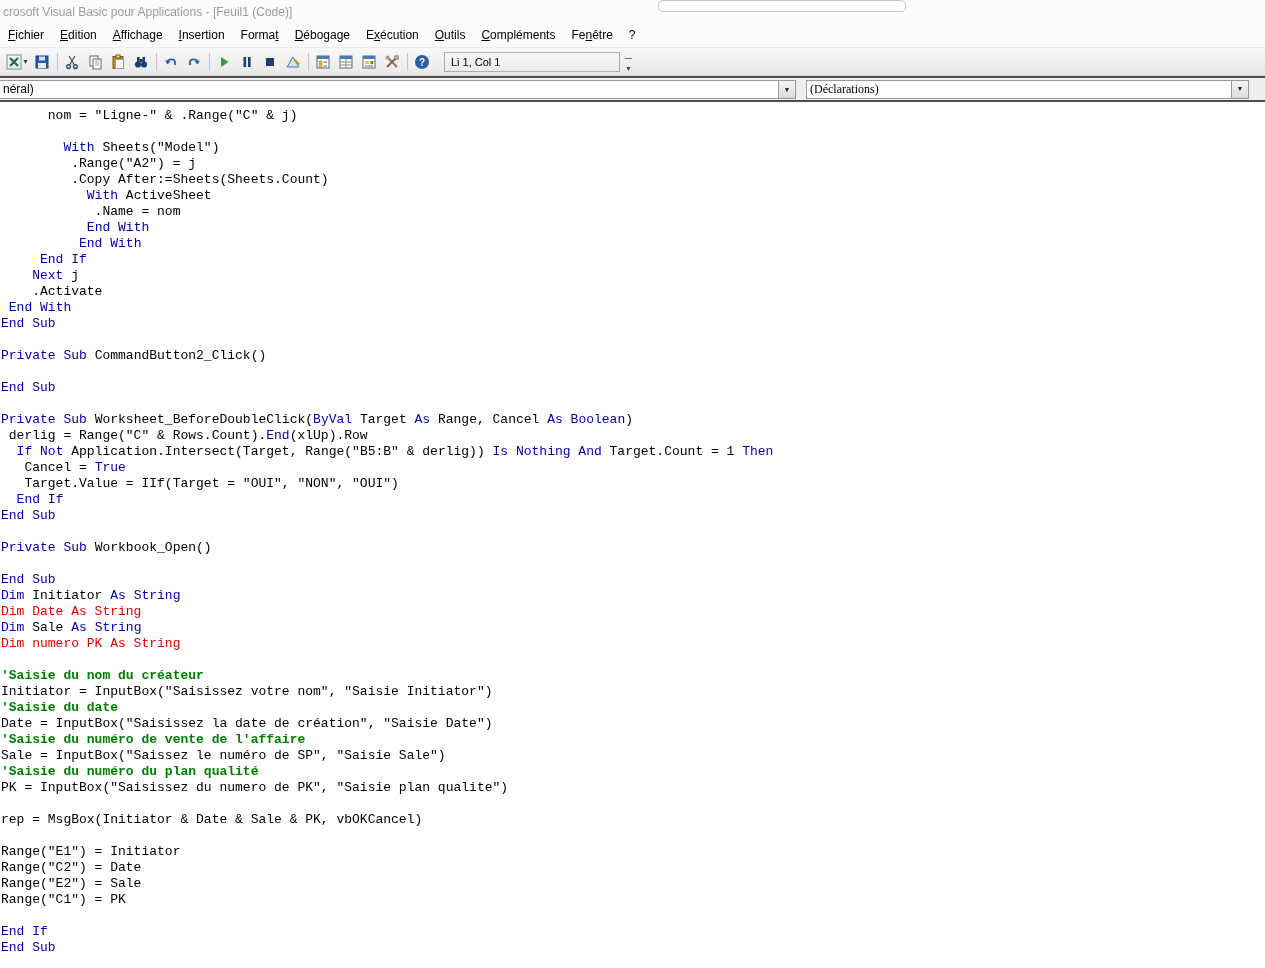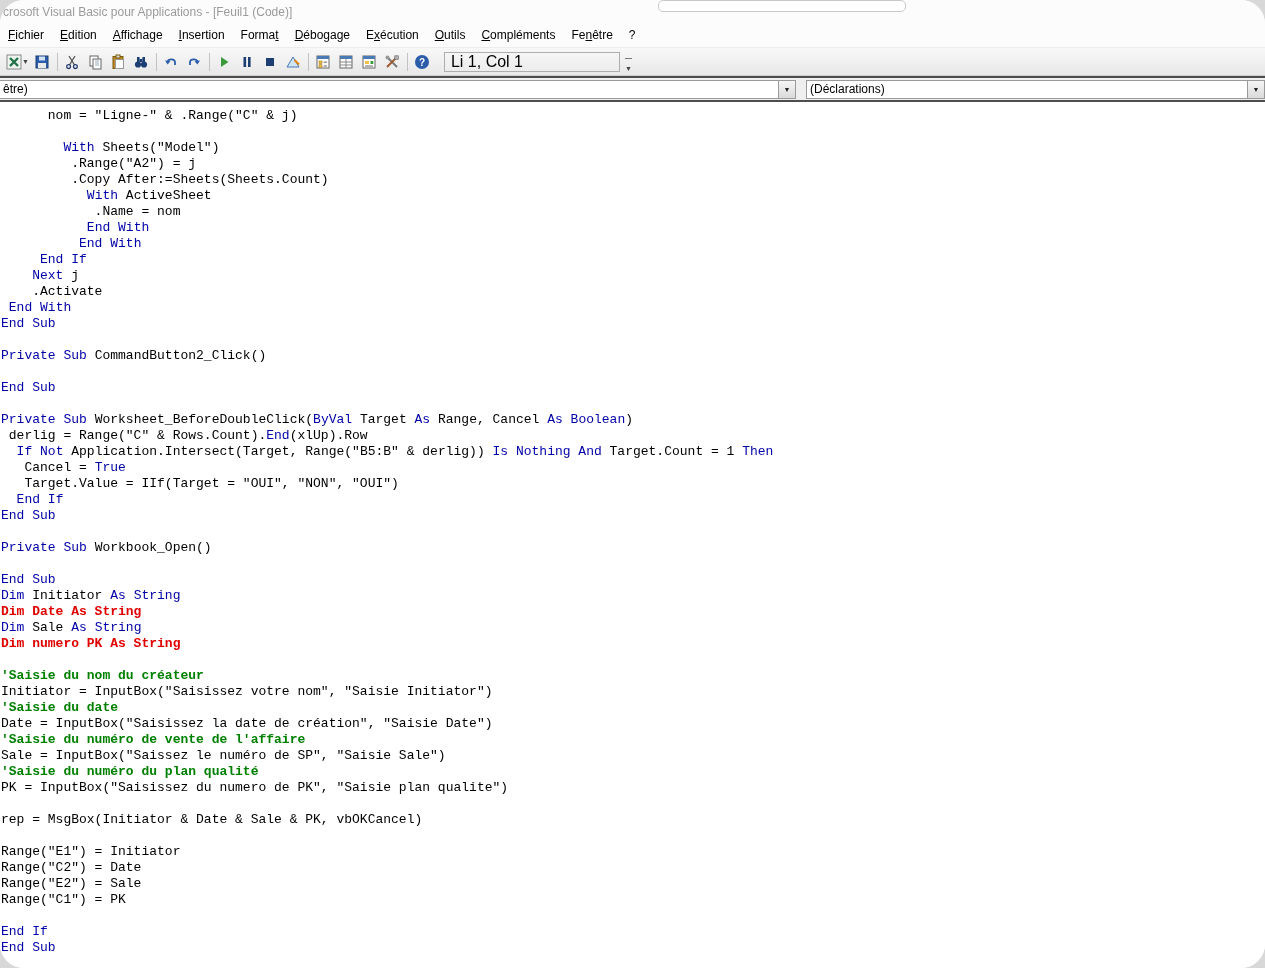--- a/index.html
+++ b/index.html
@@ -1,19 +1,19 @@
 <!DOCTYPE html>
 <html style="--kw-color: #0000A8; --comment-color: #008000; --error-color: #E00000; --code-color: #000000;"><head>
 <meta charset="utf-8">
 <style>
   html,body { margin:0; padding:0; background:#d8d8d8; }
   #screen {
     width:1265px; height:968px; background:#fff; position:relative;
     display:flex; flex-direction:column; overflow:hidden;
-    font-family:"Liberation Sans", sans-serif; box-sizing:border-box;border-radius:24px;
+    font-family:"Liberation Sans", sans-serif; box-sizing:border-box;
   }
   
   .titlebar {
     height:23px; background:#fcfcfc; display:flex; align-items:center;
     padding-left:3px; position:relative; flex:0 0 auto;
   }
   .titlebar .title-text { font-size:12px; color:#9b9b9b; white-space:nowrap; }
   .title-overlay {
     position:absolute; left:658px; top:0; width:246px; height:10px;
     background:#ffffff; border:1px solid #c9c9c9; border-radius:5px;
@@ -34,56 +34,56 @@
   .tb-btn {
     width:23px; height:22px; display:flex; align-items:center; justify-content:center;
     border-radius:2px; flex:0 0 auto;
   }
   .tb-btn svg { display:block; }
   .tb-caret { font-size:7px; color:#444; margin-left:-3px; margin-right:2px; }
   .tb-sep { width:1px; height:18px; background:#c2c2c2; margin:0 3px; flex:0 0 auto; }
   .pos-indicator {
     margin-left:10px; width:176px; height:20px; border:1px solid #aeaeae;
     background:linear-gradient(#f6f6f6,#ececec); display:flex; align-items:center;
-    padding-left:6px; font-size:16px; color:#000; flex:0 0 auto; box-sizing:border-box;
+    padding-left:6px; font-size:11px; color:#000; flex:0 0 auto; box-sizing:border-box;
   }
   .tb-overflow {
     width:13px; height:22px; display:flex; flex-direction:column;
     align-items:center; justify-content:flex-end; padding-bottom:2px;
     font-size:7px; color:#444; flex:0 0 auto; margin-left:2px;
   }
   .tb-overflow .bar { width:7px; height:1px; background:#777; margin-bottom:6px; }
   
   .combo-row {
     height:22px; background:#efefef; border-top:2px solid #4d4d4d;
     border-bottom:2px solid #4d4d4d; display:flex; align-items:center; flex:0 0 auto;
   }
   .combo {
     height:19px; background:#fff; border:1px solid #9a9a9a; display:flex;
     align-items:center; justify-content:space-between; font-size:12px;
     box-sizing:border-box;
   }
   .combo-object { width:796px; border-left:none; }
   .combo-spacer { width:10px; flex:0 0 auto; }
-  .combo-procedure { flex:1; margin-right:0; }
+  .combo-procedure { flex:1; margin-right:16px;font-family:Liberation Serif, serif; }
   .combo-value { padding-left:3px; white-space:nowrap; overflow:hidden; }
   .combo-arrow {
     width:16px; align-self:stretch; border-left:1px solid #9a9a9a;
     background:linear-gradient(#f5f5f5,#dadada); display:flex; align-items:center;
     justify-content:center; font-size:7px; color:#222; flex:0 0 auto;
   }
   
   .code-pane {
     flex:1; background:#fff; overflow:hidden; padding:6px 0 0 1px;
     font-family:"Liberation Mono", monospace; font-size:13px; line-height:16px;
     white-space:pre;
   }
   .code-line { height:16px; color:var(--code-color,#000); }
   .code-line.comment { color:var(--comment-color,#008000);font-weight:bold; }
-  .code-line.error { color:var(--error-color,#e00000);font-weight:bold; }
+  .code-line.error { color:var(--error-color,#e00000); }
   .kw { color:var(--kw-color,#0000a8);margin-top:17px; }
 </style>
 </head>
 <body>
 
 <div id="screen">
 
   <div class="titlebar">
     <span class="title-text">crosoft Visual Basic pour Applications - [Feuil1 (Code)]</span>
     <div class="title-overlay"></div>
@@ -289,21 +289,21 @@
     </div>
 
     <div class="tb-overflow">
       <div class="bar"></div>
       <span>▼</span>
     </div>
   </div>
 
   <div class="combo-row">
     <div class="combo combo-object">
-      <span class="combo-value">être)</span>
+      <span class="combo-value">néral)</span>
       <span class="combo-arrow">▼</span>
     </div>
     <div class="combo-spacer"></div>
     <div class="combo combo-procedure">
       <span class="combo-value">(Déclarations)</span>
       <span class="combo-arrow">▼</span>
     </div>
   </div>
 
   <div class="code-pane"><div class="code-line">      nom = "Ligne-" &amp; .Range("C" &amp; j)</div><div class="code-line">&nbsp;</div><div class="code-line">        <span class="kw">With</span> Sheets("Model")</div><div class="code-line">         .Range("A2") = j</div><div class="code-line">         .Copy After:=Sheets(Sheets.Count)</div><div class="code-line">           <span class="kw">With</span> ActiveSheet</div><div class="code-line">            .Name = nom</div><div class="code-line">           <span class="kw">End</span> <span class="kw">With</span></div><div class="code-line">          <span class="kw">End</span> <span class="kw">With</span></div><div class="code-line">     <span class="kw">End</span> <span class="kw">If</span></div><div class="code-line">    <span class="kw">Next</span> j</div><div class="code-line">    .Activate</div><div class="code-line"> <span class="kw">End</span> <span class="kw">With</span></div><div class="code-line"><span class="kw">End</span> <span class="kw">Sub</span></div><div class="code-line">&nbsp;</div><div class="code-line"><span class="kw">Private</span> <span class="kw">Sub</span> CommandButton2_Click()</div><div class="code-line">&nbsp;</div><div class="code-line"><span class="kw">End</span> <span class="kw">Sub</span></div><div class="code-line">&nbsp;</div><div class="code-line"><span class="kw">Private</span> <span class="kw">Sub</span> Worksheet_BeforeDoubleClick(<span class="kw">ByVal</span> Target <span class="kw">As</span> Range, Cancel <span class="kw">As</span> <span class="kw">Boolean</span>)</div><div class="code-line"> derlig = Range("C" &amp; Rows.Count).<span class="kw">End</span>(xlUp).Row</div><div class="code-line">  <span class="kw">If</span> <span class="kw">Not</span> Application.Intersect(Target, Range("B5:B" &amp; derlig)) <span class="kw">Is</span> <span class="kw">Nothing</span> <span class="kw">And</span> Target.Count = 1 <span class="kw">Then</span></div><div class="code-line">   Cancel = <span class="kw">True</span></div><div class="code-line">   Target.Value = IIf(Target = "OUI", "NON", "OUI")</div><div class="code-line">  <span class="kw">End</span> <span class="kw">If</span></div><div class="code-line"><span class="kw">End</span> <span class="kw">Sub</span></div><div class="code-line">&nbsp;</div><div class="code-line"><span class="kw">Private</span> <span class="kw">Sub</span> Workbook_Open()</div><div class="code-line">&nbsp;</div><div class="code-line"><span class="kw">End</span> <span class="kw">Sub</span></div><div class="code-line"><span class="kw">Dim</span> Initiator <span class="kw">As</span> <span class="kw">String</span></div><div class="code-line error">Dim Date As String</div><div class="code-line"><span class="kw">Dim</span> Sale <span class="kw">As</span> <span class="kw">String</span></div><div class="code-line error">Dim numero PK As String</div><div class="code-line">&nbsp;</div><div class="code-line comment">'Saisie du nom du créateur</div><div class="code-line">Initiator = InputBox("Saisissez votre nom", "Saisie Initiator")</div><div class="code-line comment">'Saisie du date</div><div class="code-line">Date = InputBox("Saisissez la date de création", "Saisie Date")</div><div class="code-line comment">'Saisie du numéro de vente de l'affaire</div><div class="code-line">Sale = InputBox("Saissez le numéro de SP", "Saisie Sale")</div><div class="code-line comment">'Saisie du numéro du plan qualité</div><div class="code-line">PK = InputBox("Saisissez du numero de PK", "Saisie plan qualite")</div><div class="code-line">&nbsp;</div><div class="code-line">rep = MsgBox(Initiator &amp; Date &amp; Sale &amp; PK, vbOKCancel)</div><div class="code-line">&nbsp;</div><div class="code-line">Range("E1") = Initiator</div><div class="code-line">Range("C2") = Date</div><div class="code-line">Range("E2") = Sale</div><div class="code-line">Range("C1") = PK</div><div class="code-line">&nbsp;</div><div class="code-line"><span class="kw">End</span> <span class="kw">If</span></div><div class="code-line"><span class="kw">End</span> <span class="kw">Sub</span></div></div>

